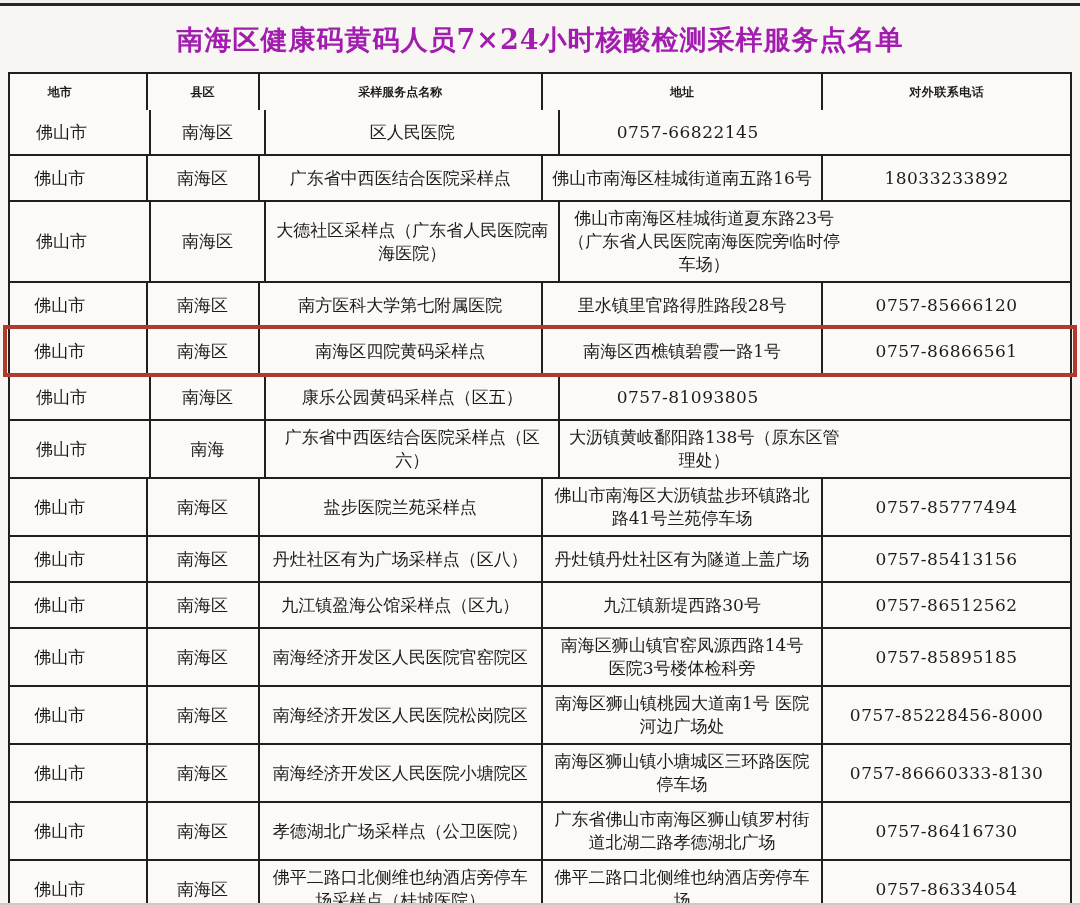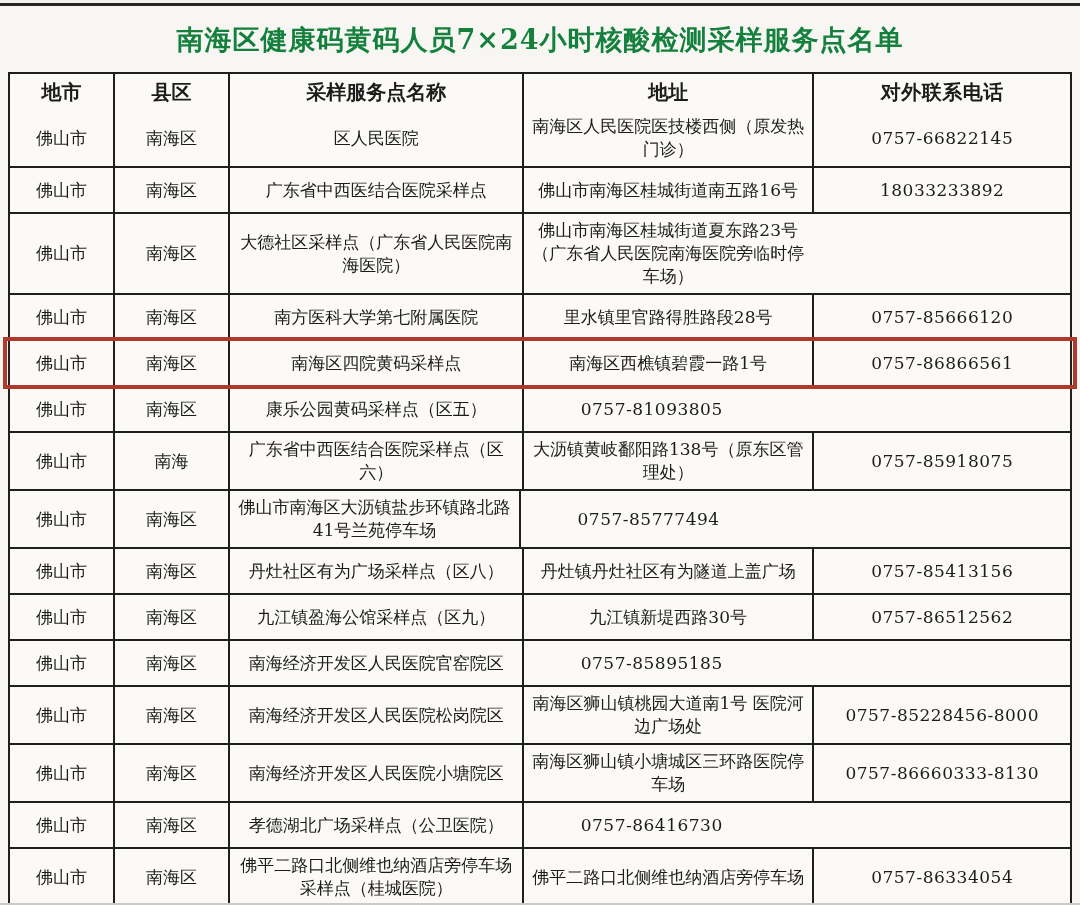--- a/index.html
+++ b/index.html
@@ -21,21 +21,21 @@
     background: #262626;
     margin: 3px 0 0 0;
   }
   .title {
     margin: 0;
     padding: 16px 0 14px 0;
     text-align: center;
     font-size: 27px;
     font-weight: 700;
     letter-spacing: 1px;
-    color: #15803d;
+    color: #a21caf;
   }
   .table {
     margin: 0 8px;
     border: 2px solid #1f1f1f;
     background: #fbfaf7;
   }
   .row {
     display: flex;
     align-items: stretch;
     border-top: 2px solid #1f1f1f;
@@ -49,27 +49,27 @@
     align-items: center;
     justify-content: center;
     text-align: center;
     padding: 5px 8px;
     font-size: 17px;
     line-height: 23px;
     min-height: 44px;
   }
   .cell:first-child { border-left: none; }
   .c0 { width: 9.7%; }
-  .c1 { width: 10.9%; }
+  .c1 { width: 10.9%; margin-left: 36px; }
   .c2 { width: 27.7%; }
   .c3 { width: 27.4%; white-space: pre-line; }
   .c4 { width: 24.3%; letter-spacing: 0.5px; }
   .header-row .cell {
     font-weight: 700;
-    font-size: 20px;
+    font-size: 12px;
     min-height: 36px;
     padding: 4px 8px;
     font-family: "DejaVu Sans", "Liberation Sans", sans-serif;
   }
   .row.highlighted::after {
     content: "";
     position: absolute;
     top: -4px; bottom: -4px; left: -7px; right: -7px;
     border: 4px solid #b03a2e;
     pointer-events: none;
@@ -95,21 +95,20 @@
       <div class="cell c1">县区</div>
       <div class="cell c2">采样服务点名称</div>
       <div class="cell c3">地址</div>
       <div class="cell c4">对外联系电话</div>
     </div>
     <div id="table-body">
   <div class="row">
     <div class="cell c0">佛山市</div>
     <div class="cell c1">南海区</div>
     <div class="cell c2">区人民医院</div>
-    <div class="cell c3">南海区人民医院医技楼西侧（原发热门诊）</div>
     <div class="cell c4">0757-66822145</div>
   </div>
 
   <div class="row">
     <div class="cell c0">佛山市</div>
     <div class="cell c1">南海区</div>
     <div class="cell c2">广东省中西医结合医院采样点</div>
     <div class="cell c3">佛山市南海区桂城街道南五路16号</div>
     <div class="cell c4">18033233892</div>
   </div>
@@ -142,26 +141,26 @@
     <div class="cell c1">南海区</div>
     <div class="cell c2">康乐公园黄码采样点（区五）</div>
     <div class="cell c4">0757-81093805</div>
   </div>
 
   <div class="row">
     <div class="cell c0">佛山市</div>
     <div class="cell c1">南海</div>
     <div class="cell c2">广东省中西医结合医院采样点（区六）</div>
     <div class="cell c3">大沥镇黄岐鄱阳路138号（原东区管理处）</div>
-    <div class="cell c4">0757-85918075</div>
-  </div>
-
-  <div class="row">
-    <div class="cell c0">佛山市</div>
-    <div class="cell c1">南海区</div>
+  </div>
+
+  <div class="row">
+    <div class="cell c0">佛山市</div>
+    <div class="cell c1">南海区</div>
+    <div class="cell c2">盐步医院兰苑采样点</div>
     <div class="cell c3">佛山市南海区大沥镇盐步环镇路北路41号兰苑停车场</div>
     <div class="cell c4">0757-85777494</div>
   </div>
 
   <div class="row">
     <div class="cell c0">佛山市</div>
     <div class="cell c1">南海区</div>
     <div class="cell c2">丹灶社区有为广场采样点（区八）</div>
     <div class="cell c3">丹灶镇丹灶社区有为隧道上盖广场</div>
     <div class="cell c4">0757-85413156</div>
@@ -172,20 +171,21 @@
     <div class="cell c1">南海区</div>
     <div class="cell c2">九江镇盈海公馆采样点（区九）</div>
     <div class="cell c3">九江镇新堤西路30号</div>
     <div class="cell c4">0757-86512562</div>
   </div>
 
   <div class="row">
     <div class="cell c0">佛山市</div>
     <div class="cell c1">南海区</div>
     <div class="cell c2">南海经济开发区人民医院官窑院区</div>
+    <div class="cell c3">南海区狮山镇官窑凤源西路14号 医院3号楼体检科旁</div>
     <div class="cell c4">0757-85895185</div>
   </div>
 
   <div class="row">
     <div class="cell c0">佛山市</div>
     <div class="cell c1">南海区</div>
     <div class="cell c2">南海经济开发区人民医院松岗院区</div>
     <div class="cell c3">南海区狮山镇桃园大道南1号 医院河边广场处</div>
     <div class="cell c4">0757-85228456-8000</div>
   </div>
@@ -195,20 +195,21 @@
     <div class="cell c1">南海区</div>
     <div class="cell c2">南海经济开发区人民医院小塘院区</div>
     <div class="cell c3">南海区狮山镇小塘城区三环路医院停车场</div>
     <div class="cell c4">0757-86660333-8130</div>
   </div>
 
   <div class="row">
     <div class="cell c0">佛山市</div>
     <div class="cell c1">南海区</div>
     <div class="cell c2">孝德湖北广场采样点（公卫医院）</div>
+    <div class="cell c3">广东省佛山市南海区狮山镇罗村街道北湖二路孝德湖北广场</div>
     <div class="cell c4">0757-86416730</div>
   </div>
 
   <div class="row">
     <div class="cell c0">佛山市</div>
     <div class="cell c1">南海区</div>
     <div class="cell c2">佛平二路口北侧维也纳酒店旁停车场采样点（桂城医院）</div>
     <div class="cell c3">佛平二路口北侧维也纳酒店旁停车场</div>
     <div class="cell c4">0757-86334054</div>
   </div>

